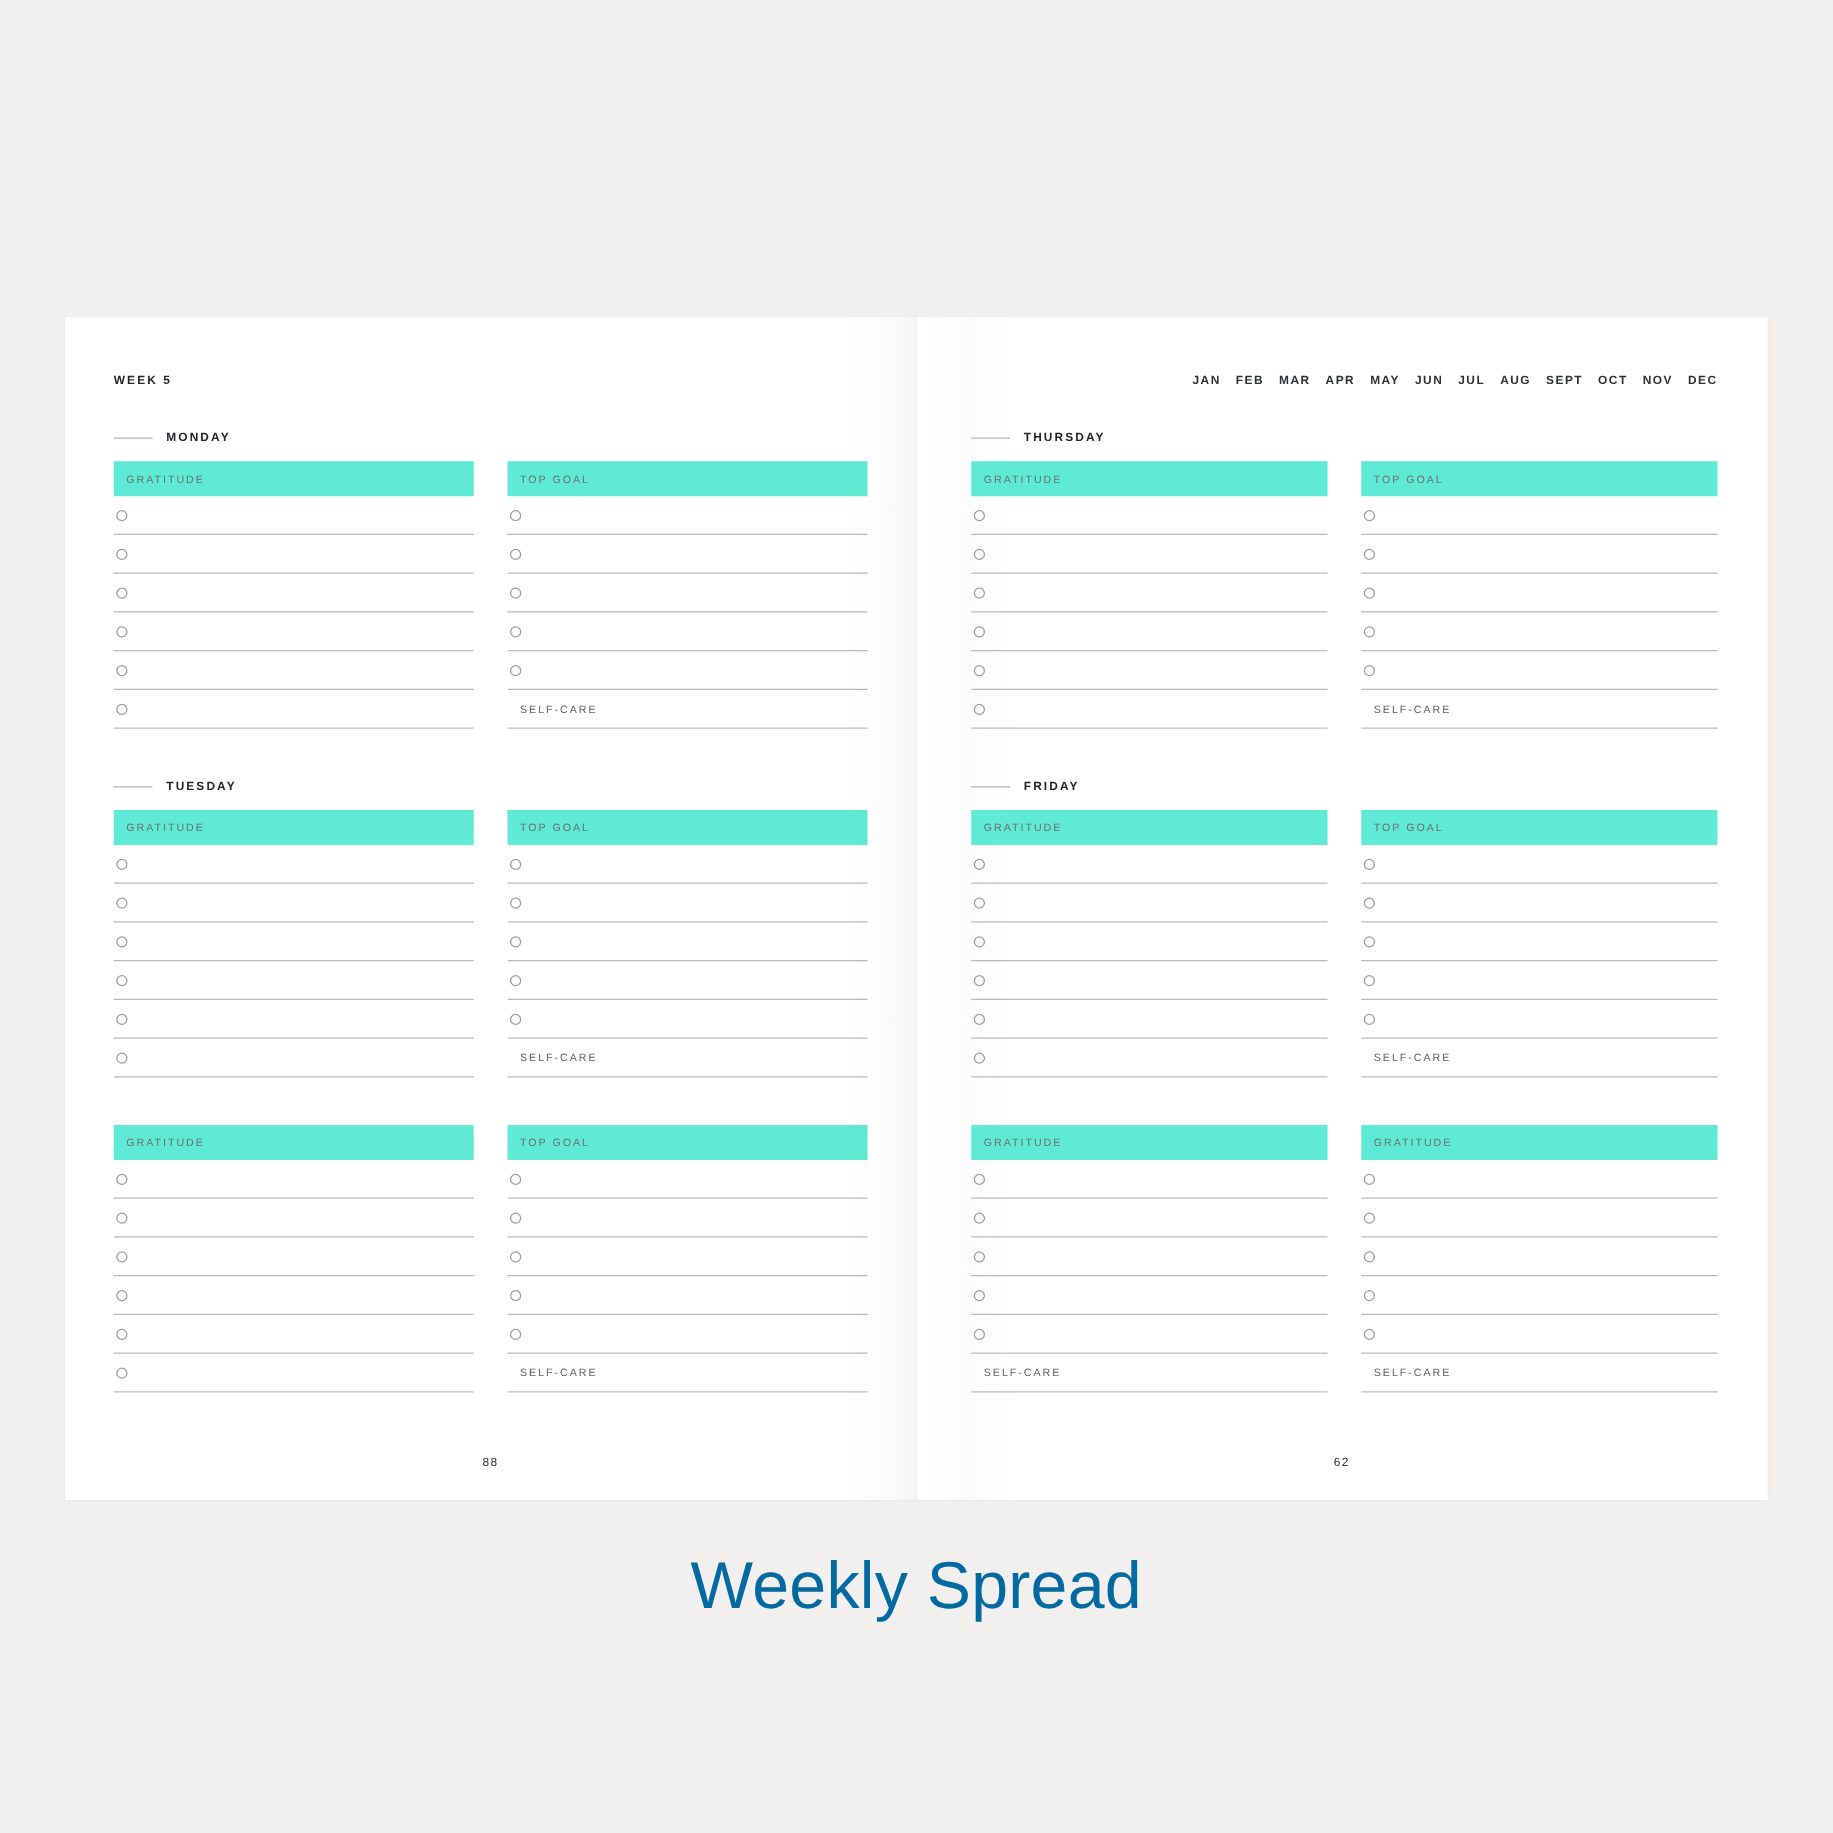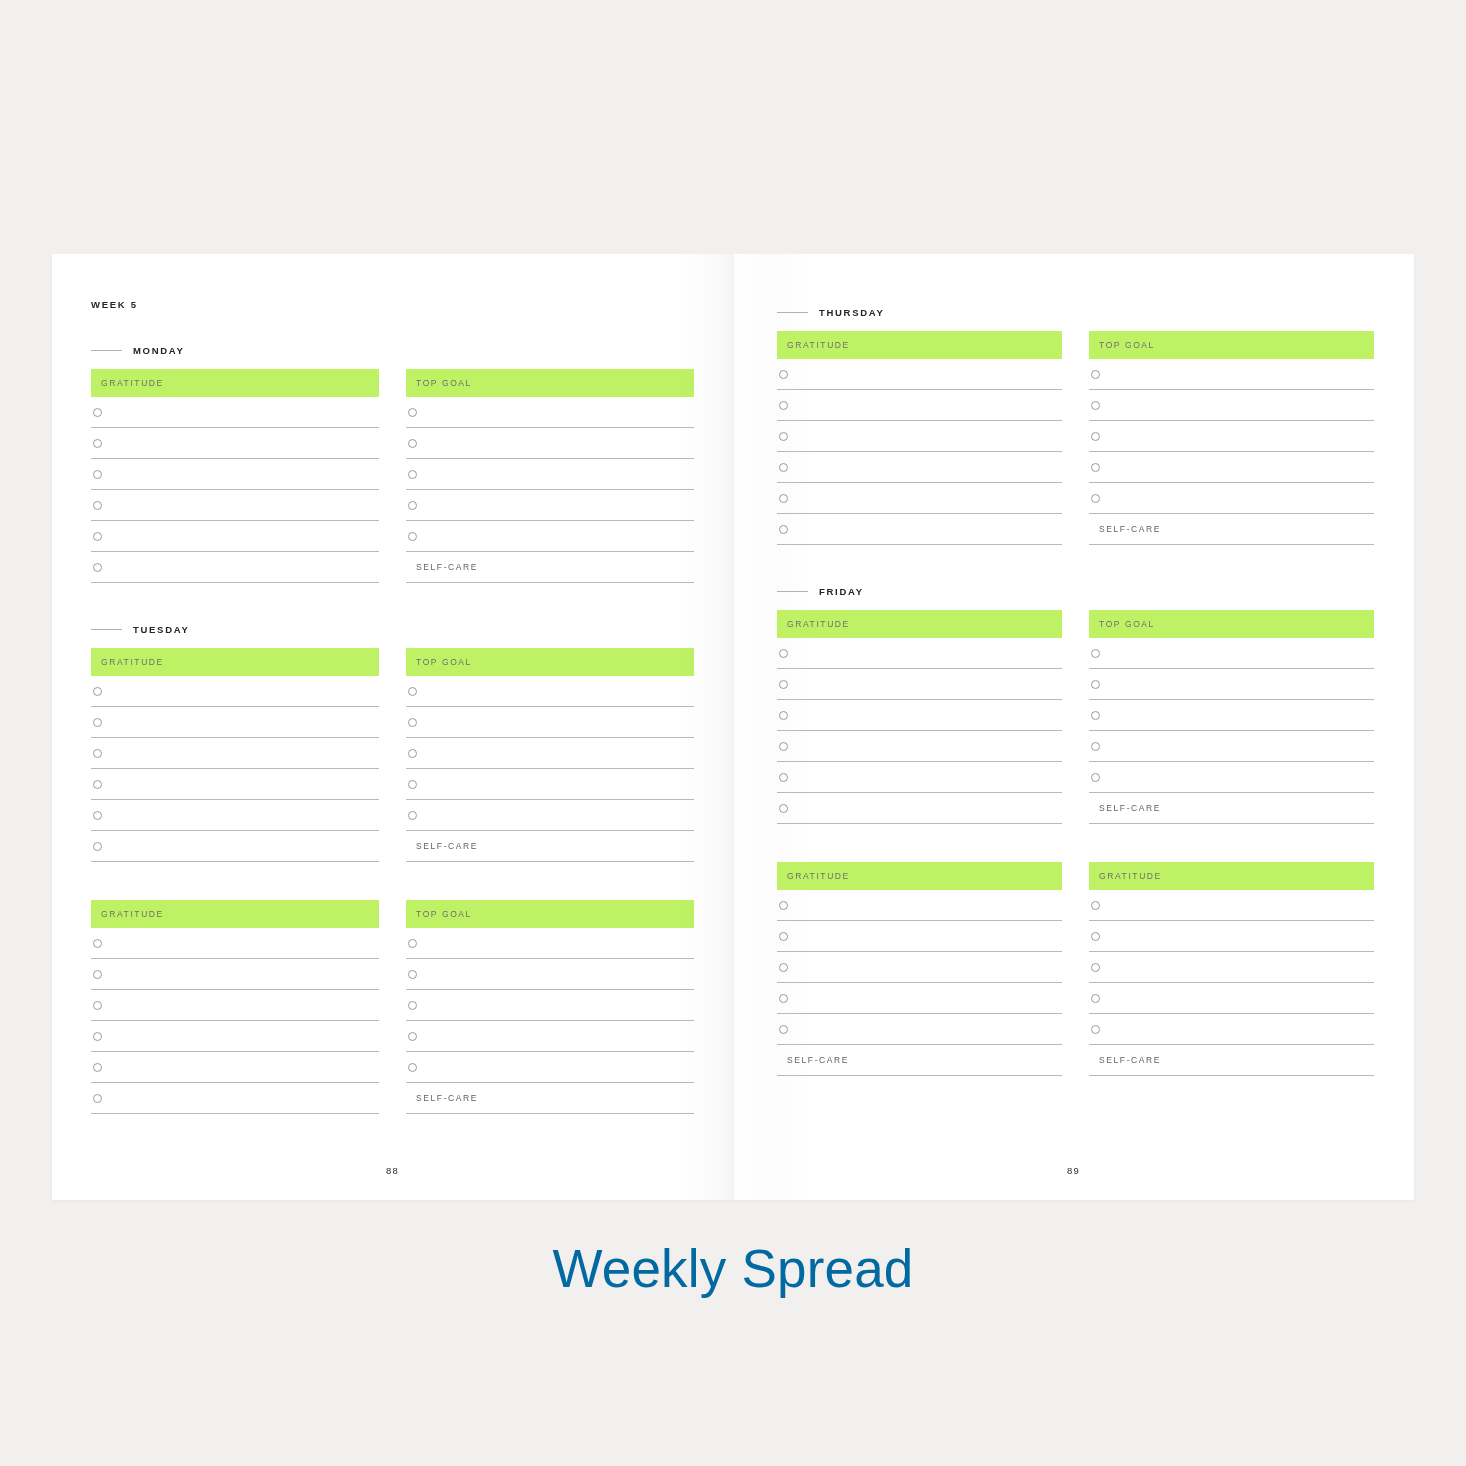--- a/index.html
+++ b/index.html
@@ -138,21 +138,21 @@
     display: flex;
     gap: 27px;
   }
   .col {
     flex: 1 1 0;
     min-width: 0;
   }
 
   .col-head {
     height: 28px;
-    background: #bef264;
+    background: #5eead4;
     display: flex;
     align-items: center;
     padding-left: 10px;
     box-sizing: border-box;
   }
   .col-head-text {
     font-size: 8.5px;
     letter-spacing: 1.6px;
     color: #6c6e72;
     text-transform: uppercase;
@@ -397,20 +397,36 @@
                 </div>
               </div>
             </div>
           </div>
       </div>
       <div class="page-number">88</div>
     </div>
 
     <div class="page page-right">
       <div class="page-inner">
+        <div class="page-head">
+          <div class="months" id="month-row">
+              <span class="month">JAN</span>
+              <span class="month">FEB</span>
+              <span class="month">MAR</span>
+              <span class="month">APR</span>
+              <span class="month">MAY</span>
+              <span class="month">JUN</span>
+              <span class="month">JUL</span>
+              <span class="month">AUG</span>
+              <span class="month">SEPT</span>
+              <span class="month">OCT</span>
+              <span class="month">NOV</span>
+              <span class="month">DEC</span>
+            </div>
+        </div>
         <div id="right-days">
             <div class="day-block">
               <div class="day-head">
                 <span class="day-dash"></span>
                 <span class="day-name">THURSDAY</span>
               </div>
               <div class="columns">
                 <div class="col">
                   <div class="col-head">
                     <span class="col-head-text">GRATITUDE</span>
@@ -570,20 +586,20 @@
                     </div>
                     <div class="entry-row selfcare">
                       <span class="selfcare-text">SELF-CARE</span>
                     </div>
                   </div>
                 </div>
               </div>
             </div>
           </div>
       </div>
-      <div class="page-number">89</div>
+      <div class="page-number">62</div>
     </div>
 
     <div class="gutter"></div>
   </div>
 
   <div class="caption">Weekly Spread</div>
 </div>
 
 </body></html>

